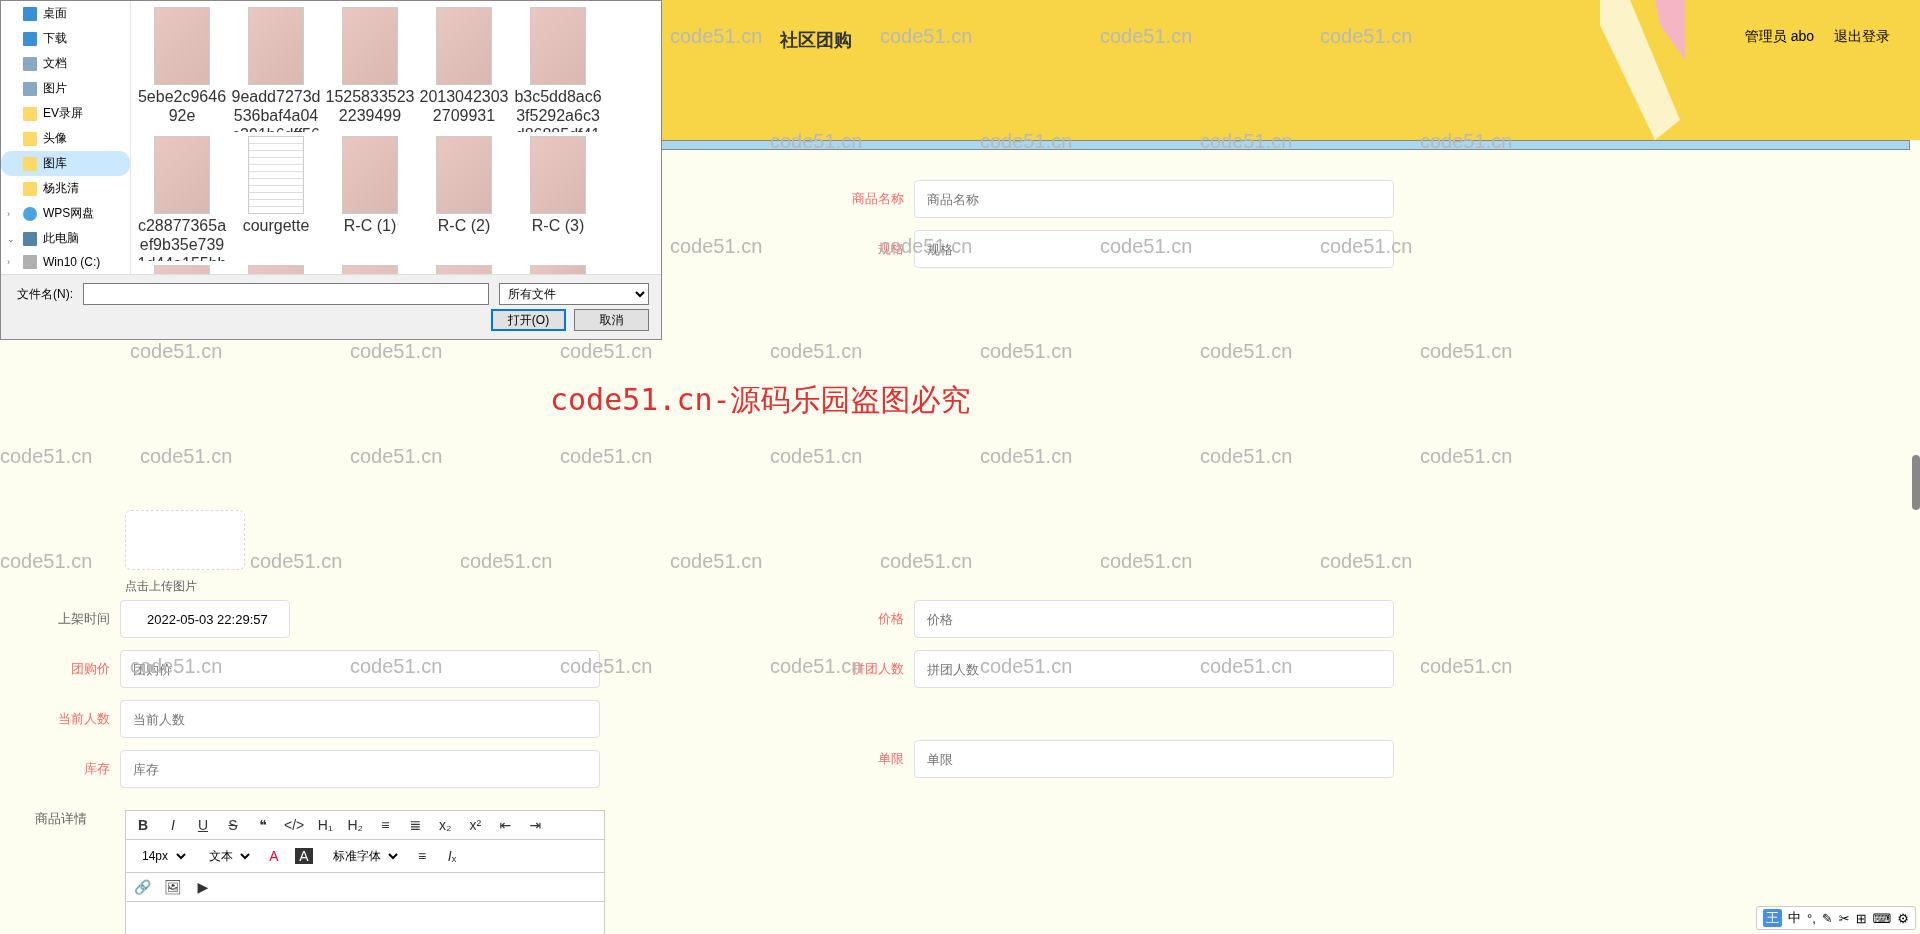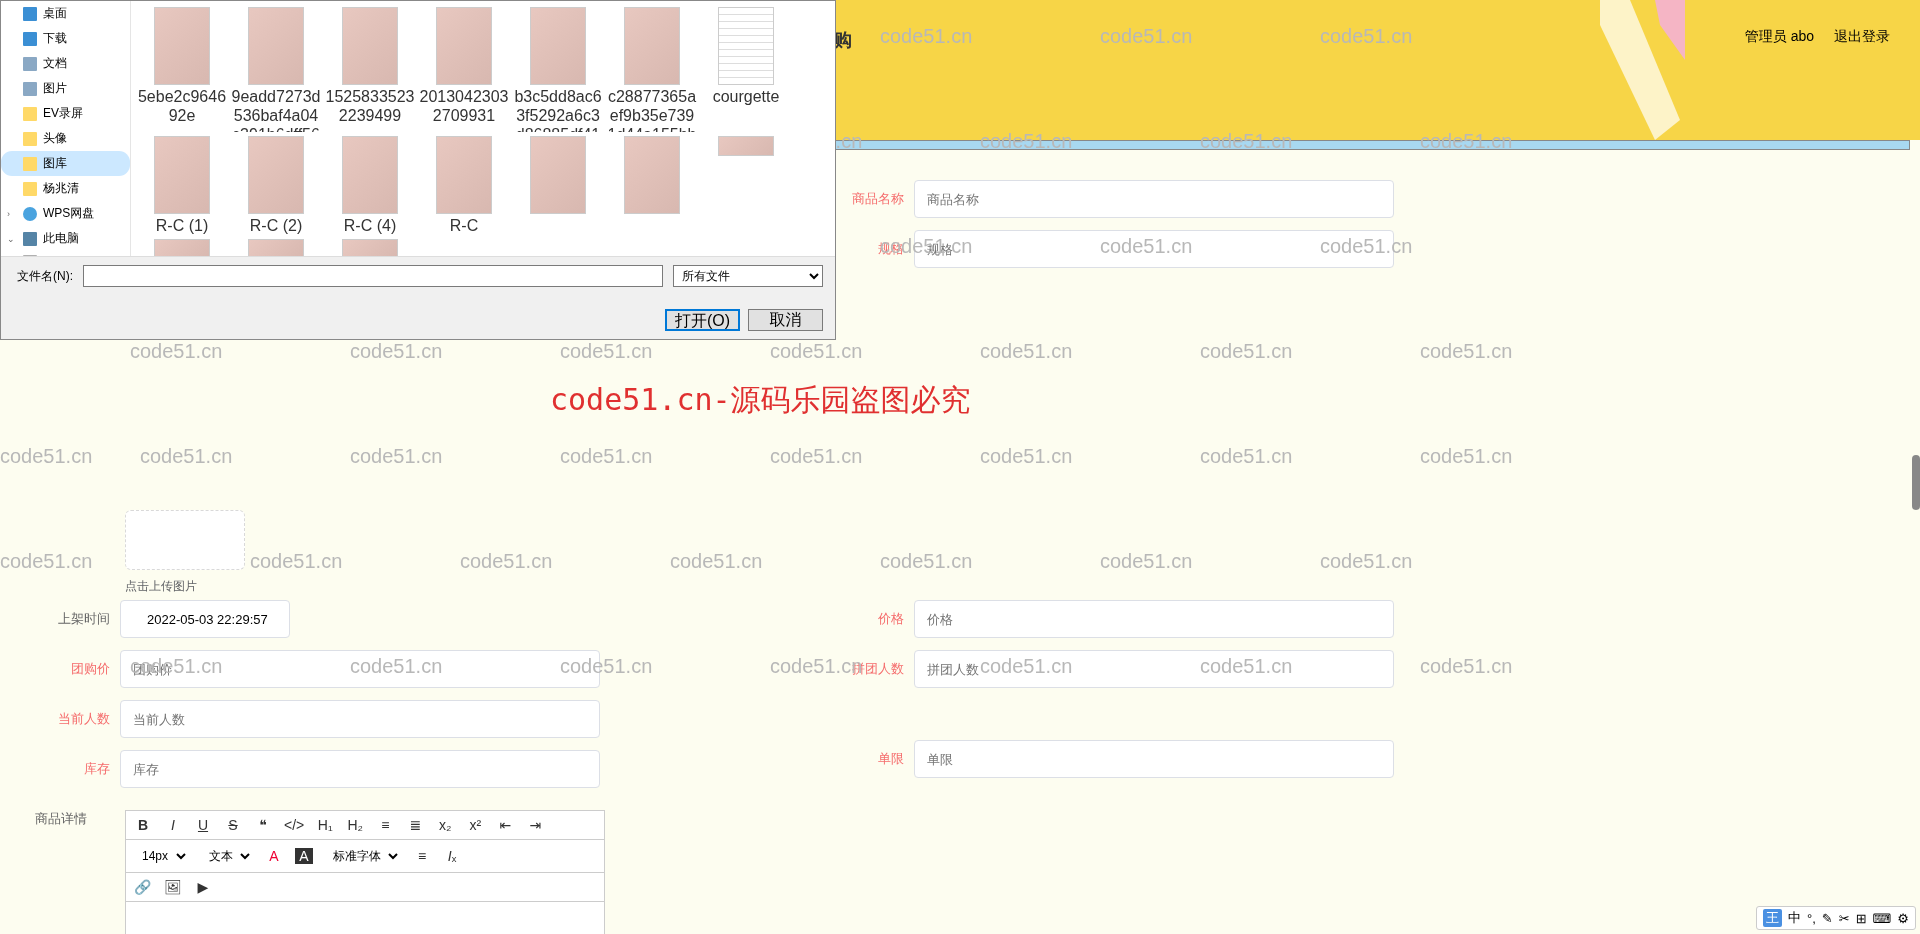--- a/index.html
+++ b/index.html
@@ -30,21 +30,21 @@
 .upload-tip { font-size: 12px; color: #606266; margin-left: 95px; margin-top: 8px; }
 
 
 .editor-toolbar { border: 1px solid #ccc; background: #fff; padding: 6px 8px; display: flex; flex-wrap: wrap; gap: 12px; align-items: center; width: 480px; margin-left: 95px; }
 .editor-btn { font-size: 14px; cursor: pointer; color: #333; min-width: 18px; text-align: center; }
 .editor-select { font-size: 12px; padding: 2px 4px; border: none; background: transparent; }
 .editor-body { border: 1px solid #ccc; border-top: none; background: #fff; height: 50px; width: 480px; margin-left: 95px; }
 .label-standalone { font-size: 13px; color: #666; position: absolute; }
 
 
-.file-dialog { position: absolute; top: 0; left: 0; width: 836px; height: 340px; background: #fff; border: 1px solid #888; z-index: 100; display: flex; flex-direction: column; }
+.file-dialog { position: absolute; top: 0; left: 0; width: 662px; height: 340px; background: #fff; border: 1px solid #888; z-index: 100; display: flex; flex-direction: column; }
 .fd-body { display: flex; flex: 1; overflow: hidden; }
 .fd-sidebar { width: 130px; background: #fff; border-right: 1px solid #e5e5e5; overflow-y: auto; font-size: 12px; }
 .fd-tree-item { display: flex; align-items: center; padding: 4px 6px; gap: 6px; cursor: pointer; }
 .fd-tree-item.selected { background: #cce8ff; border-radius: 11px; }
 .fd-tree-item .chevron { width: 10px; font-size: 9px; color: #666; }
 .fd-icon { width: 14px; height: 14px; display: inline-block; }
 .fd-icon.folder { background: #ffd968; border-radius: 1px; }
 .fd-icon.desktop { background: #3b8fd4; border-radius: 1px; }
 .fd-icon.download { background: #3b8fd4; border-radius: 1px; position: relative; }
 .fd-icon.doc { background: #8aa8c4; border-radius: 1px; }
@@ -53,26 +53,26 @@
 .fd-icon.pc { background: #5584a6; border-radius: 1px; }
 .fd-icon.disk { background: #b0b0b0; border-radius: 1px; }
 
 .fd-content { flex: 1; overflow-y: auto; padding: 4px; display: flex; flex-wrap: wrap; align-content: flex-start; }
 .fd-file { width: 90px; margin: 2px; text-align: center; cursor: pointer; }
 .fd-thumb { width: 56px; height: 78px; margin: 0 auto 2px; background: linear-gradient(135deg,#e8c8c0,#d8b8b0); border: 1px solid #ccc; }
 .fd-thumb.txt { background: #fff; border: 1px solid #ccc; background-image: repeating-linear-gradient(#fff,#fff 6px,#ddd 6px,#ddd 7px); }
 .fd-fname { font-size: 16px; line-height: 1.2; word-break: break-all; color: #333; max-height: 45px; overflow: hidden; }
 
 .fd-bottom { border-top: 1px solid #ddd; padding: 8px 12px; background: #f0f0f0; }
-.fd-row { display: flex; align-items: center; gap: 10px; margin-bottom: 22px; }
+.fd-row { display: flex; align-items: center; gap: 10px; margin-bottom: 4px; }
 .fd-label { font-size: 12px; width: 60px; text-align: right; }
 .fd-filename-input { flex: 1; border: 1px solid #7a7a7a; height: 22px; padding: 0 4px; background: #fff; font-size: 12px; }
 .fd-filter { width: 150px; border: 1px solid #7a7a7a; height: 22px; font-size: 12px; background: #fff; padding: 0 4px; }
 .fd-buttons { display: flex; justify-content: flex-end; gap: 8px; }
-.fd-btn { width: 75px; height: 22px; font-size: 16px; border: 1px solid #7a7a7a; background: #e1e1e1; cursor: pointer; }
+.fd-btn { width: 75px; height: 22px; font-size: 12px; border: 1px solid #7a7a7a; background: #e1e1e1; cursor: pointer; }
 .fd-btn.primary { border: 2px solid #0078d7; }
 
 
 .watermark { position: absolute; color: #b8b8b8; font-size: 20px; pointer-events: none; z-index: 1; }
 .watermark-big { position: absolute; color: #e03030; font-size: 30px; font-family: monospace; left: 550px; top: 380px; z-index: 2; pointer-events: none; }
 
 
 .ime-bar { position: absolute; right: 4px; bottom: 4px; background: #fff; border: 1px solid #ccc; border-radius: 3px; padding: 2px 6px; display: flex; gap: 6px; align-items: center; font-size: 13px; }
 .ime-bar span { cursor: pointer; }
 
@@ -283,20 +283,24 @@
           <div class="fd-thumb txt"></div>
           <div class="fd-fname">courgette</div>
         </div>
         <div class="fd-file">
           <div class="fd-thumb "></div>
           <div class="fd-fname">R-C (1)</div>
         </div>
         <div class="fd-file">
           <div class="fd-thumb "></div>
           <div class="fd-fname">R-C (2)</div>
+        </div>
+        <div class="fd-file">
+          <div class="fd-thumb "></div>
+          <div class="fd-fname">R-C (3)</div>
         </div>
         <div class="fd-file">
           <div class="fd-thumb "></div>
           <div class="fd-fname">R-C (4)</div>
         </div>
         <div class="fd-file">
           <div class="fd-thumb "></div>
           <div class="fd-fname">R-C</div>
         </div>
         <div class="fd-file">

